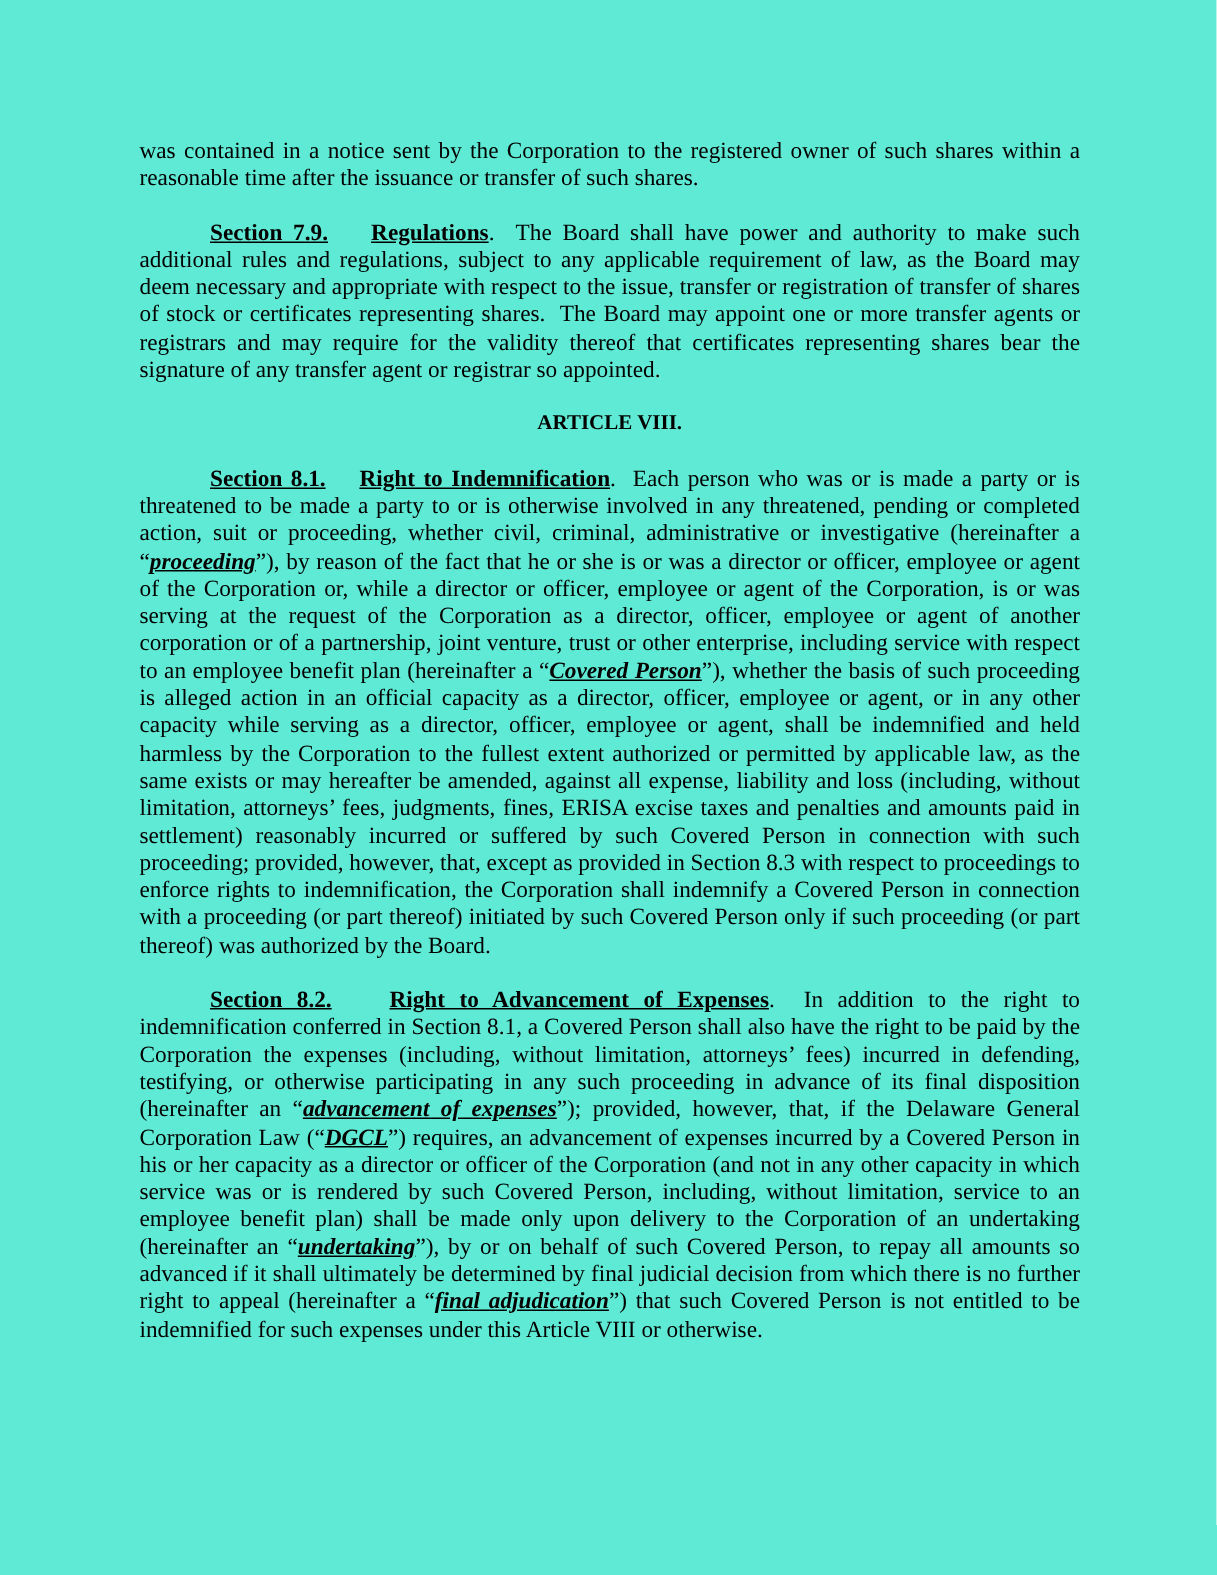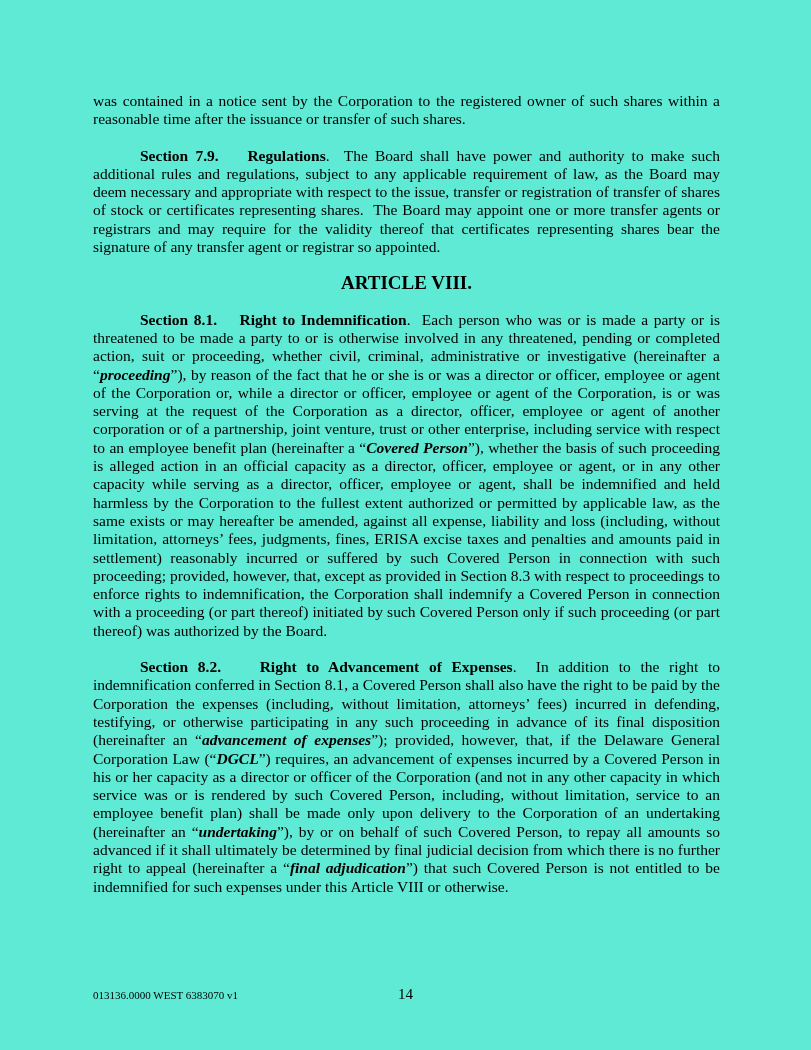--- a/index.html
+++ b/index.html
@@ -27,25 +27,25 @@
     line-height: 18.3px;
     text-align: justify;
     margin: 0 0 18px 0;
   }
   .indent {
     text-indent: 47px;
   }
   .heading-block {
     text-align: center;
     font-weight: bold;
-    font-size: 19px;
+    font-size: 14px;
     line-height: 18.3px;
     margin: 0 0 18px 0;
   }
-  .st-b { font-weight: bold; }
+  .st-b { font-weight: bold; text-decoration: underline; }
   .st-i { font-style: italic; }
   .st-u { }
   .footer {
     position: absolute;
     left: 0;
     top: 985px;
     width: 811px;
     height: 20px;
   }
   .footer-doc-id {
@@ -79,17 +79,13 @@
     <div class="heading-block">
       <div>ARTICLE VIII.</div>
     </div>
 
     <p class="para indent"><span class="st-b">Section 8.1.</span><span>&nbsp;&nbsp;&nbsp;&nbsp;</span><span class="st-b">Right to Indemnification</span><span>.&nbsp; Each person who was or is made a party or is threatened to be made a party to or is otherwise involved in any threatened, pending or completed action, suit or proceeding, whether civil, criminal, administrative or investigative (hereinafter a “</span><span class="st-b st-i">proceeding</span><span>”), by reason of the fact that he or she is or was a director or officer, employee or agent of the Corporation or, while a director or officer, employee or agent of the Corporation, is or was serving at the request of the Corporation as a director, officer, employee or agent of another corporation or of a partnership, joint venture, trust or other enterprise, including service with respect to an employee benefit plan (hereinafter a “</span><span class="st-b st-i">Covered Person</span><span>”), whether the basis of such proceeding is alleged action in an official capacity as a director, officer, employee or agent, or in any other capacity while serving as a director, officer, employee or agent, shall be indemnified and held harmless by the Corporation to the fullest extent authorized or permitted by applicable law, as the same exists or may hereafter be amended, against all expense, liability and loss (including, without limitation, attorneys’ fees, judgments, fines, ERISA excise taxes and penalties and amounts paid in settlement) reasonably incurred or suffered by such Covered Person in connection with such proceeding; provided, however, that, except as provided in </span><span class="st-u">Section 8.3</span><span> with respect to proceedings to enforce rights to indemnification, the Corporation shall indemnify a Covered Person in connection with a proceeding (or part thereof) initiated by such Covered Person only if such proceeding (or part thereof) was authorized by the Board.</span></p>
 
     <p class="para indent"><span class="st-b">Section 8.2.</span><span>&nbsp;&nbsp;&nbsp;&nbsp;</span><span class="st-b">Right to Advancement of Expenses</span><span>.&nbsp; In addition to the right to indemnification conferred in </span><span class="st-u">Section 8.1</span><span>, a Covered Person shall also have the right to be paid by the Corporation the expenses (including, without limitation, attorneys’ fees) incurred in defending, testifying, or otherwise participating in any such proceeding in advance of its final disposition (hereinafter an “</span><span class="st-b st-i">advancement of expenses</span><span>”); provided, however, that, if the Delaware General Corporation Law (“</span><span class="st-b st-i">DGCL</span><span>”) requires, an advancement of expenses incurred by a Covered Person in his or her capacity as a director or officer of the Corporation (and not in any other capacity in which service was or is rendered by such Covered Person, including, without limitation, service to an employee benefit plan) shall be made only upon delivery to the Corporation of an undertaking (hereinafter an “</span><span class="st-b st-i">undertaking</span><span>”), by or on behalf of such Covered Person, to repay all amounts so advanced if it shall ultimately be determined by final judicial decision from which there is no further right to appeal (hereinafter a “</span><span class="st-b st-i">final adjudication</span><span>”) that such Covered Person is not entitled to be indemnified for such expenses under this </span><span class="st-u">Article VIII</span><span> or otherwise.</span></p>
 
   </div>
 
-  <div class="footer">
-    <span class="footer-doc-id">013136.0000 WEST 6383070 v1</span>
-    <span class="footer-page-number">14</span>
-  </div>
 </div>
 
 </body></html>

